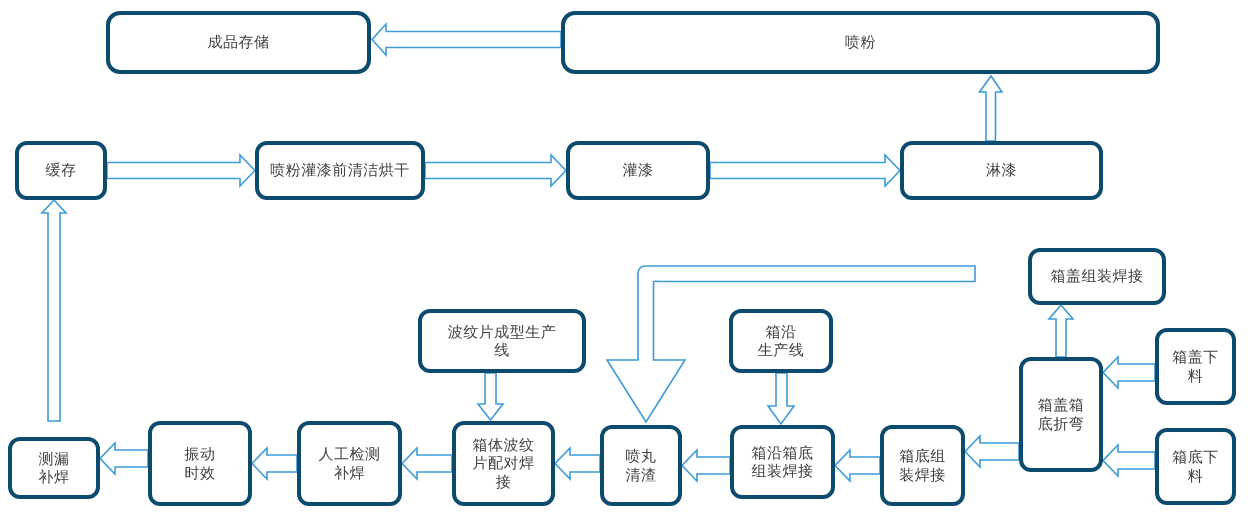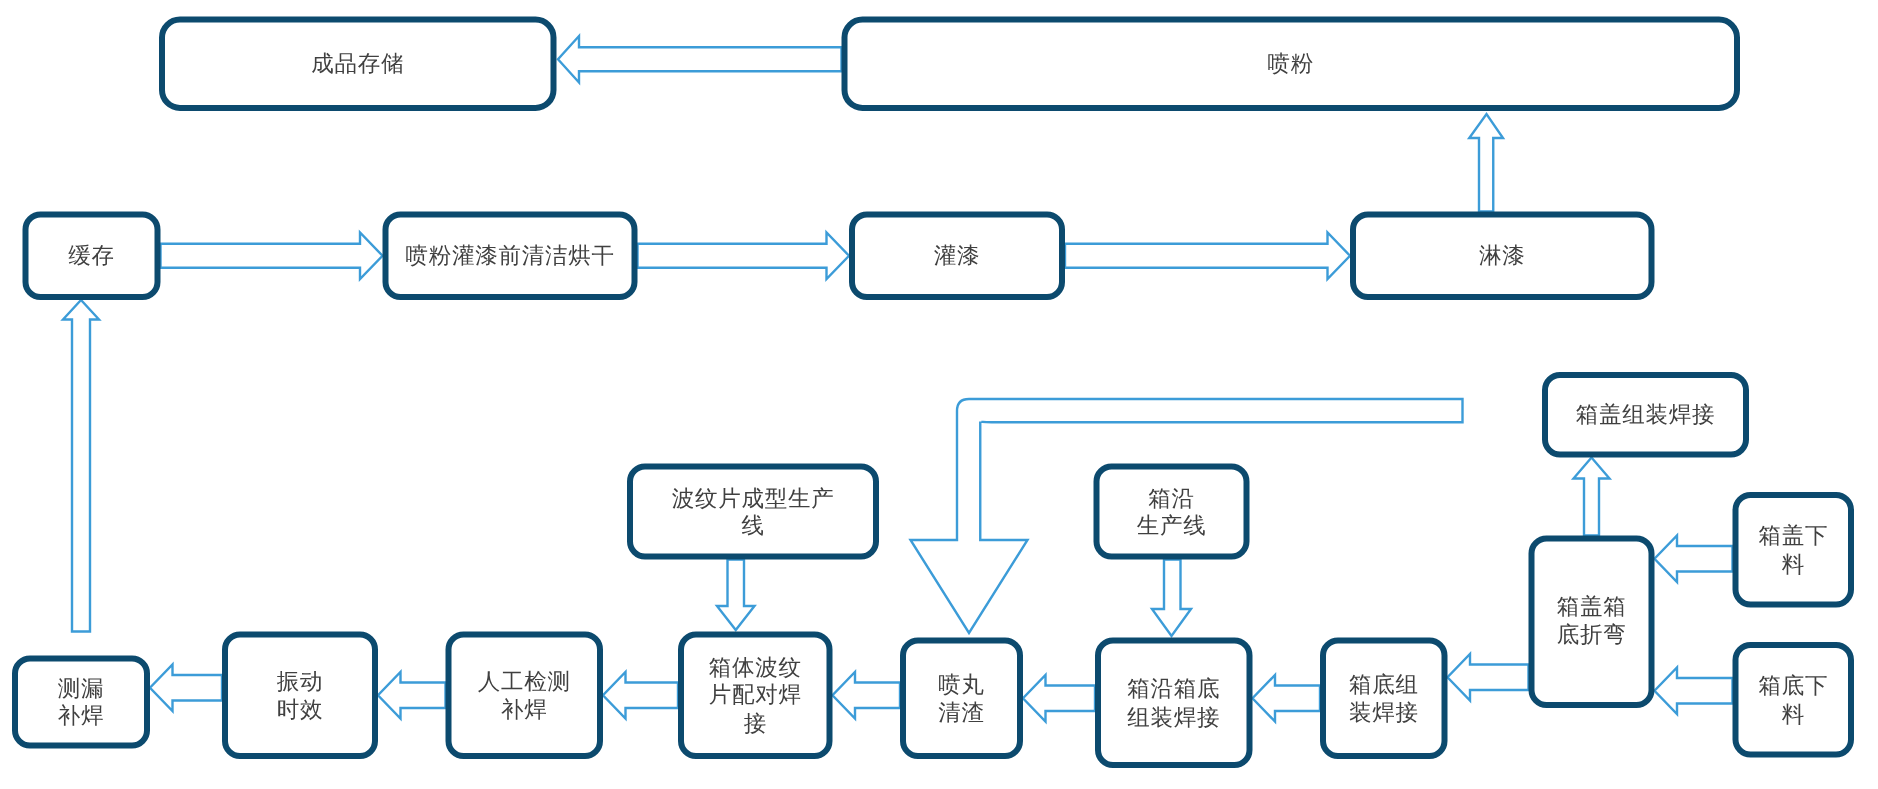--- a/index.html
+++ b/index.html
@@ -171,21 +171,21 @@
     <span>箱体波纹
 片配对焊
 接</span>
   </div>
 
   <div class="node" style="left:600px; top:425px; width:82px; height:81px;">
     <span>喷丸
 清渣</span>
   </div>
 
-  <div class="node" style="left:730px; top:425px; width:105px; height:87px;">
+  <div class="node" style="left:730px; top:425px; width:105px; height:74px;">
     <span>箱沿箱底
 组装焊接</span>
   </div>
 
   <div class="node" style="left:880px; top:425px; width:85px; height:81px;">
     <span>箱底组
 装焊接</span>
   </div>
 
 </div>

